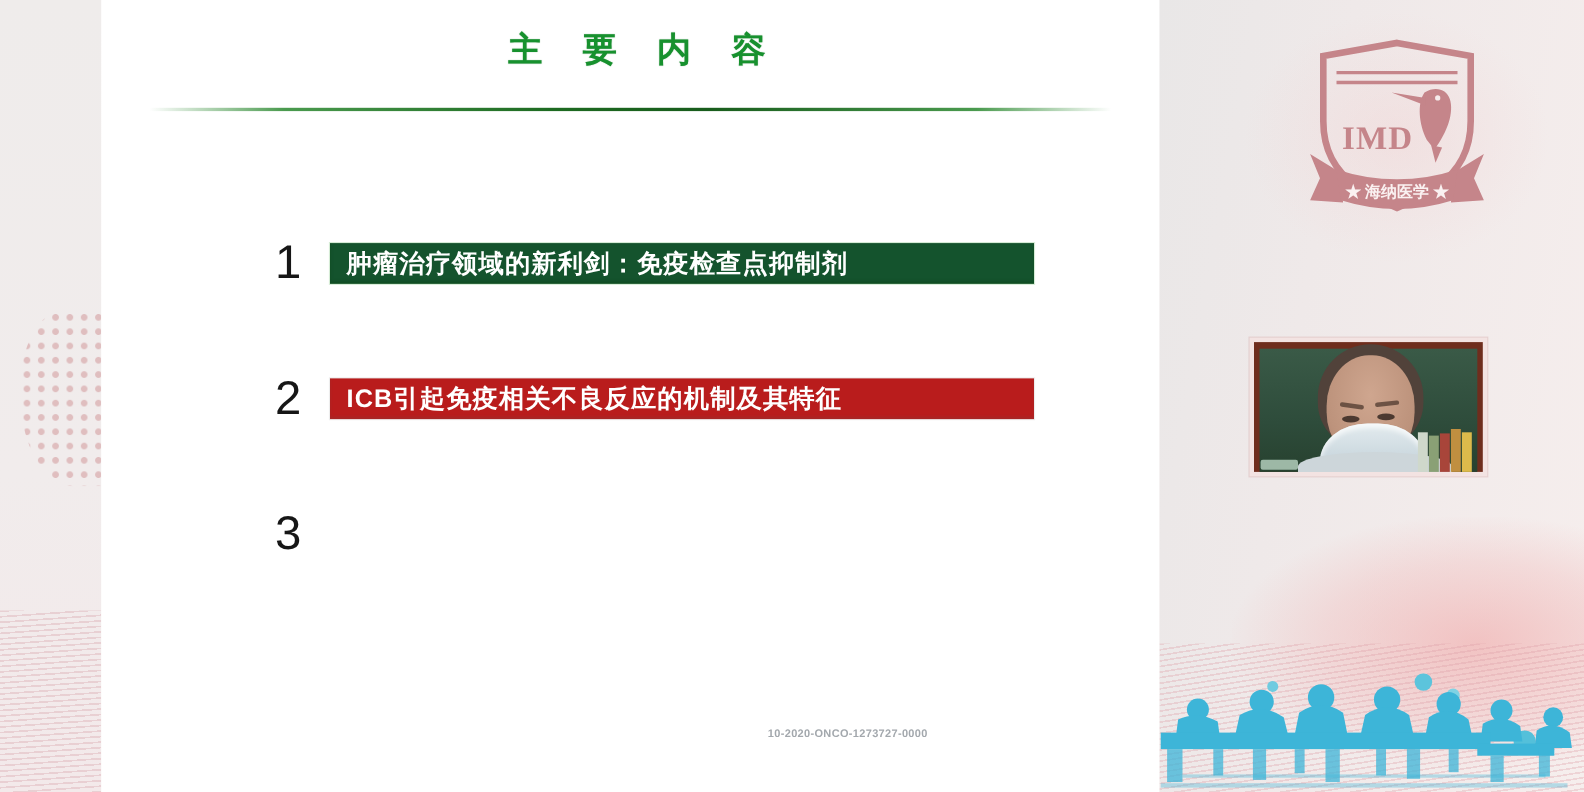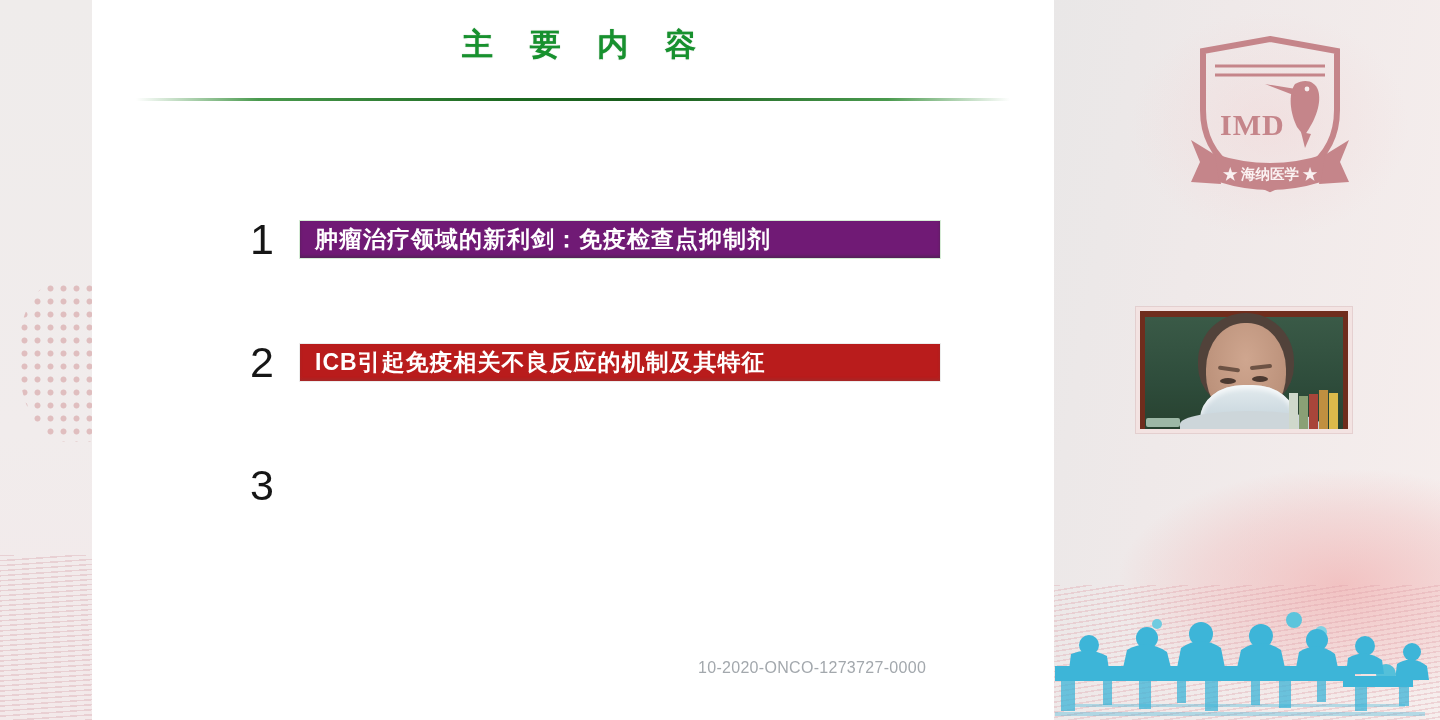--- a/index.html
+++ b/index.html
@@ -64,26 +64,26 @@
   .toc-num {
     position:absolute; left:158px; top:-6px; width:44px;
     font-size:43px; color:#161616; font-weight:400;
   }
   .toc-bar {
     position:absolute; left:208px; top:0; width:640px; height:37px;
     line-height:37px; padding-left:15px;
     color:#ffffff; font-size:23px; font-weight:600; letter-spacing:1px;
     white-space:nowrap;
   }
-  .toc-bar.green { background:#701a75; box-shadow:inset 0 -2px 3px rgba(0,60,0,.25), 0 0 0 1px rgba(180,220,180,.55); }
+  .toc-bar.green { background:#14532d; box-shadow:inset 0 -2px 3px rgba(0,60,0,.25), 0 0 0 1px rgba(180,220,180,.55); }
   .toc-bar.gray  { background:#b91c1c; box-shadow:inset 0 -2px 3px rgba(90,90,90,.2), 0 0 0 1px rgba(225,225,225,.6); }
 
   .footer {
     position:absolute; left:606px; top:659px; width:340px;
-    color:#a3a8ad; font-size:16px; line-height:17px; letter-spacing:.3px;
+    color:#a3a8ad; font-size:10px; line-height:17px; letter-spacing:.3px;font-weight:bold;
   }
 
   
   .webcam {
     position:absolute; left:1136px; top:307px; width:216px; height:126px;
     background:#f3e3e2; padding:4px;
     box-shadow:0 0 0 1px rgba(220,190,190,.6);
   }
   .webcam-video {
     position:relative; width:100%; height:100%;

